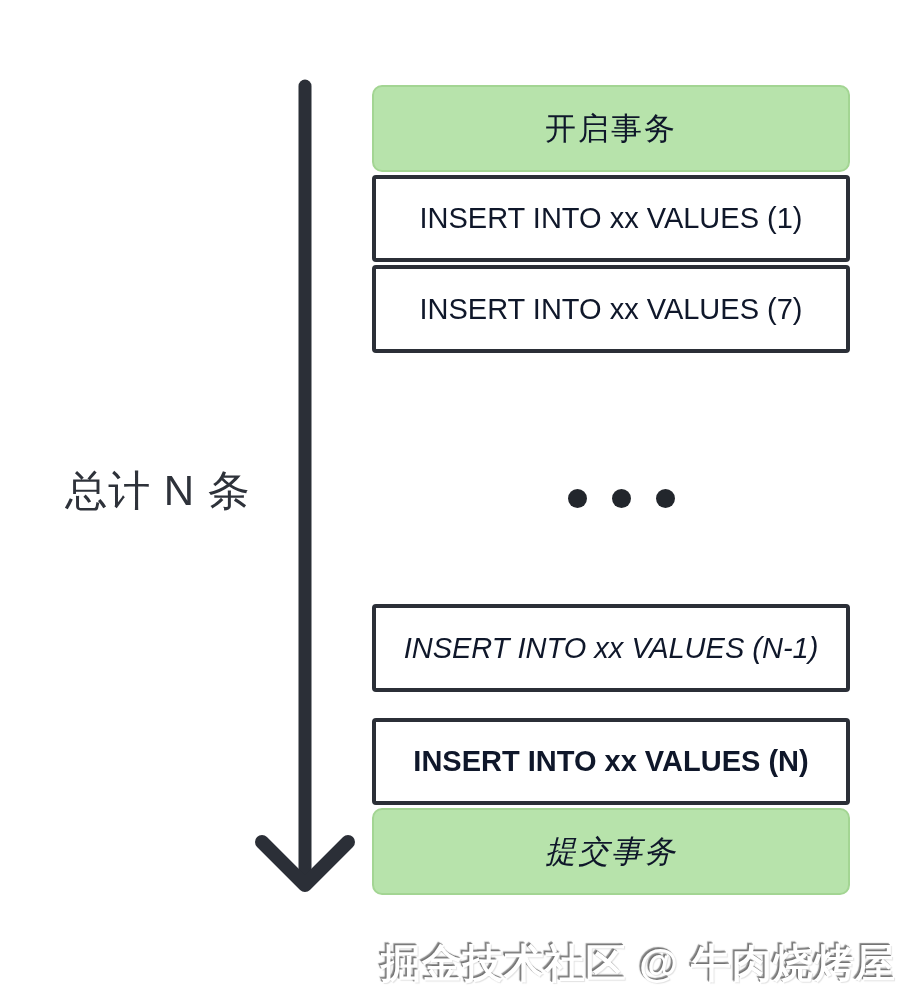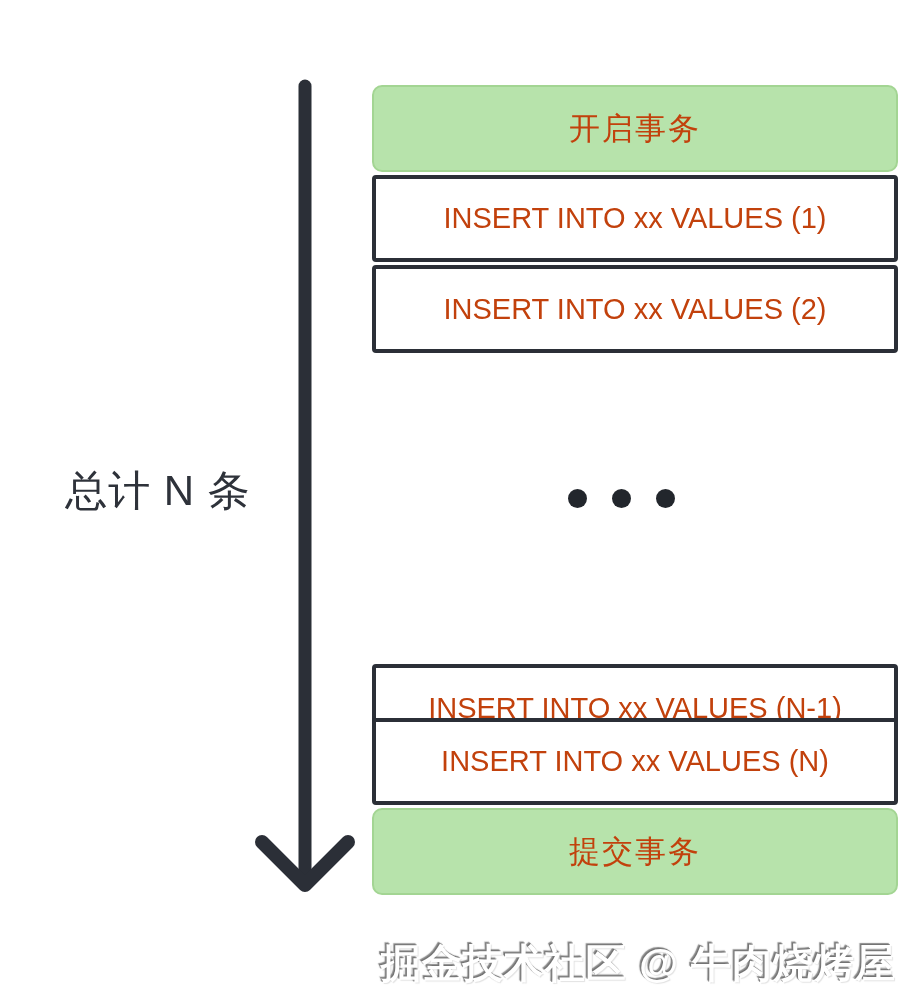--- a/index.html
+++ b/index.html
@@ -28,48 +28,48 @@
     white-space: nowrap;
   }
   .arrow-svg {
     position: absolute;
     left: 245px;
     top: 76px;
   }
   .flow-box {
     position: absolute;
     left: 372px;
-    width: 526px;
+    width: 478px;
     box-sizing: border-box;
     display: flex;
     align-items: center;
     justify-content: center;
     font-size: 30px;
-    color: #c2410c;
+    color: #0f172a;
     white-space: nowrap;
   }
   .box-green {
     background: #b7e3ab;
     border: 2px solid #a3d593;
     border-radius: 10px;
     font-size: 31px;
     letter-spacing: 2px;
   }
   .box-white {
     background: #ffffff;
     border: 4px solid #2b2f37;
     border-radius: 4px;
     font-size: 29px;
   }
   .pos-start   { top: 85px;  height: 87px; }
   .pos-ins1    { top: 175px; height: 87px; }
   .pos-ins2    { top: 265px; height: 88px; }
-  .pos-insN1   { top: 664px; height: 88px; }
-  .pos-insN    { top: 718px; height: 87px; }
-  .pos-commit  { top: 808px; height: 87px; }
+  .pos-insN1   { top: 604px; height: 88px; font-style: italic; }
+  .pos-insN    { top: 718px; height: 87px; font-weight: bold; }
+  .pos-commit  { top: 808px; height: 87px; font-style: italic; }
   .dots-row {
     position: absolute;
     left: 372px;
     top: 489px;
     width: 498px;
     display: flex;
     justify-content: center;
     gap: 25px;
   }
   .dot {
@@ -107,21 +107,21 @@
 
   <div class="flow-box box-green pos-start">
     <span>开启事务</span>
   </div>
 
   <div class="flow-box box-white pos-ins1">
     <span>INSERT INTO xx VALUES (1)</span>
   </div>
 
   <div class="flow-box box-white pos-ins2">
-    <span>INSERT INTO xx VALUES (2)</span>
+    <span>INSERT INTO xx VALUES (7)</span>
   </div>
 
   <div class="dots-row">
       <span class="dot"></span>
       <span class="dot"></span>
       <span class="dot"></span>
     </div>
 
   <div class="flow-box box-white pos-insN1">
     <span>INSERT INTO xx VALUES (N-1)</span>

